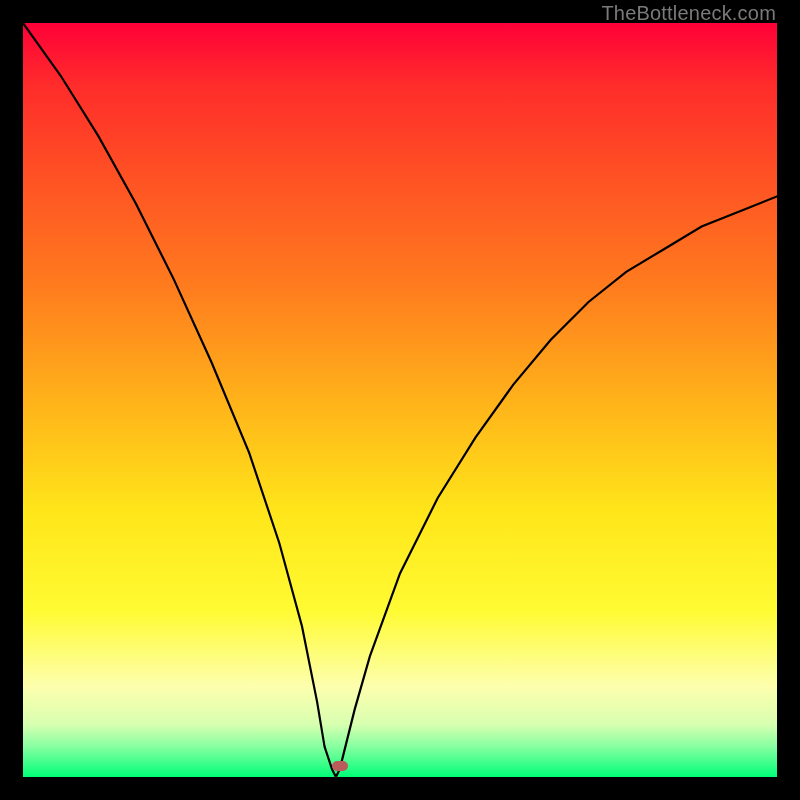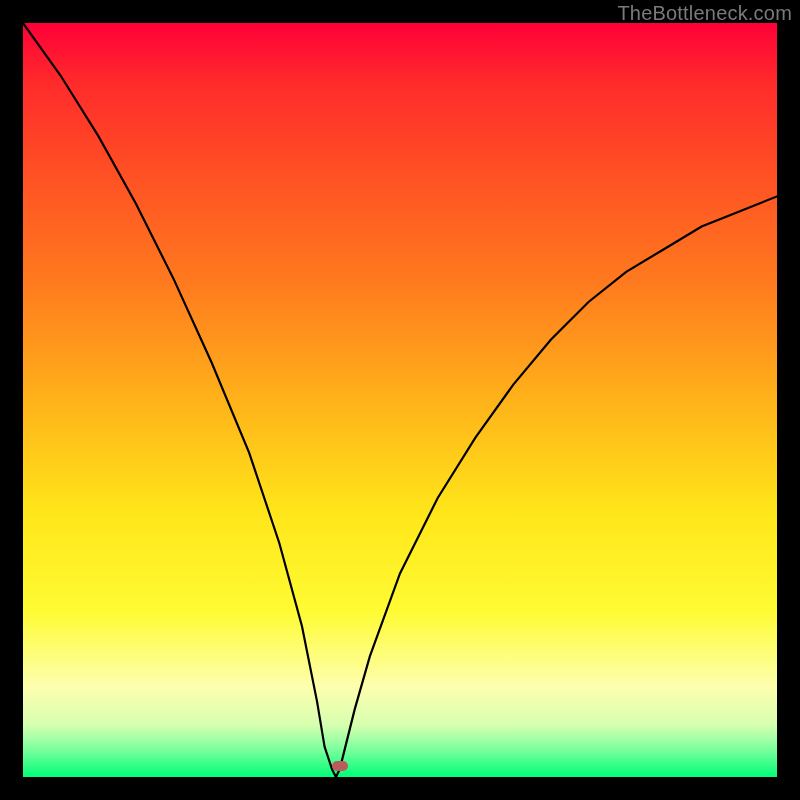--- a/index.html
+++ b/index.html
@@ -13,21 +13,21 @@
   }
   .frame {
     position: relative;
     width: 800px;
     height: 800px;
     background: #000;
   }
   .watermark {
     position: absolute;
     top: 2px;
-    right: 8px;
+    right: 24px;
     color: #7a7a7a;
     font-size: 20px;
     font-weight: 500;
     letter-spacing: 0.2px;
     z-index: 10;
     user-select: none;
   }
   .plot-area {
     position: absolute;
     left: 23px;

